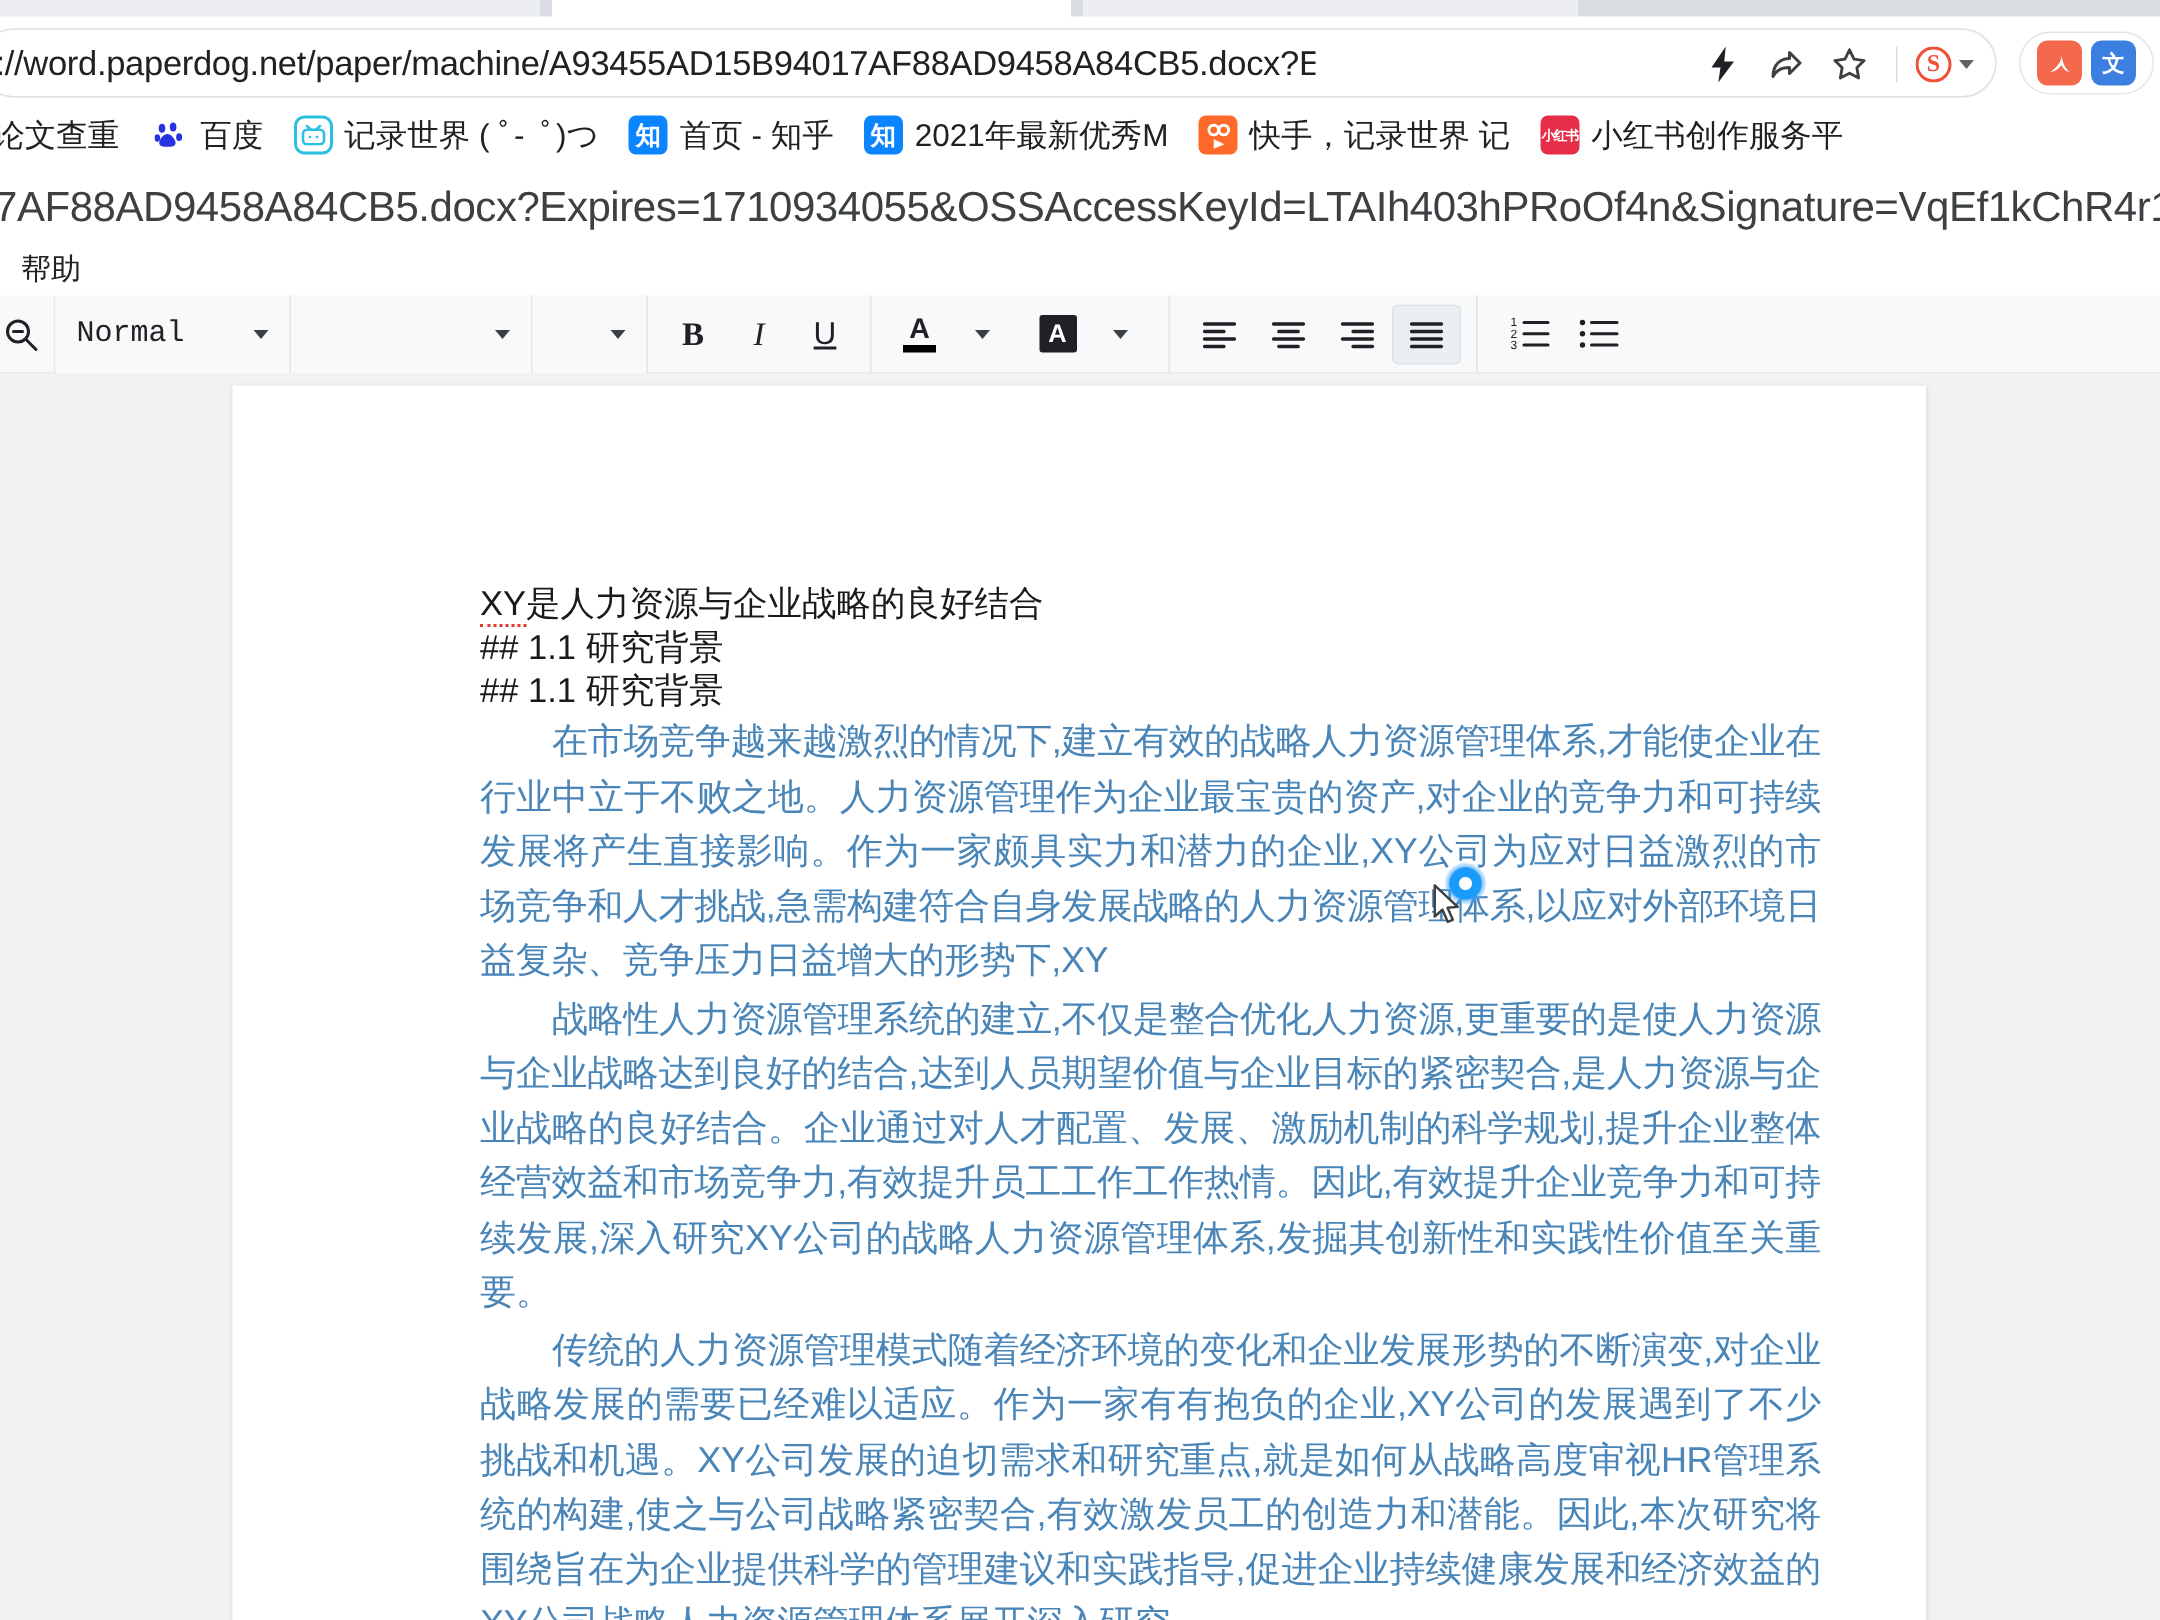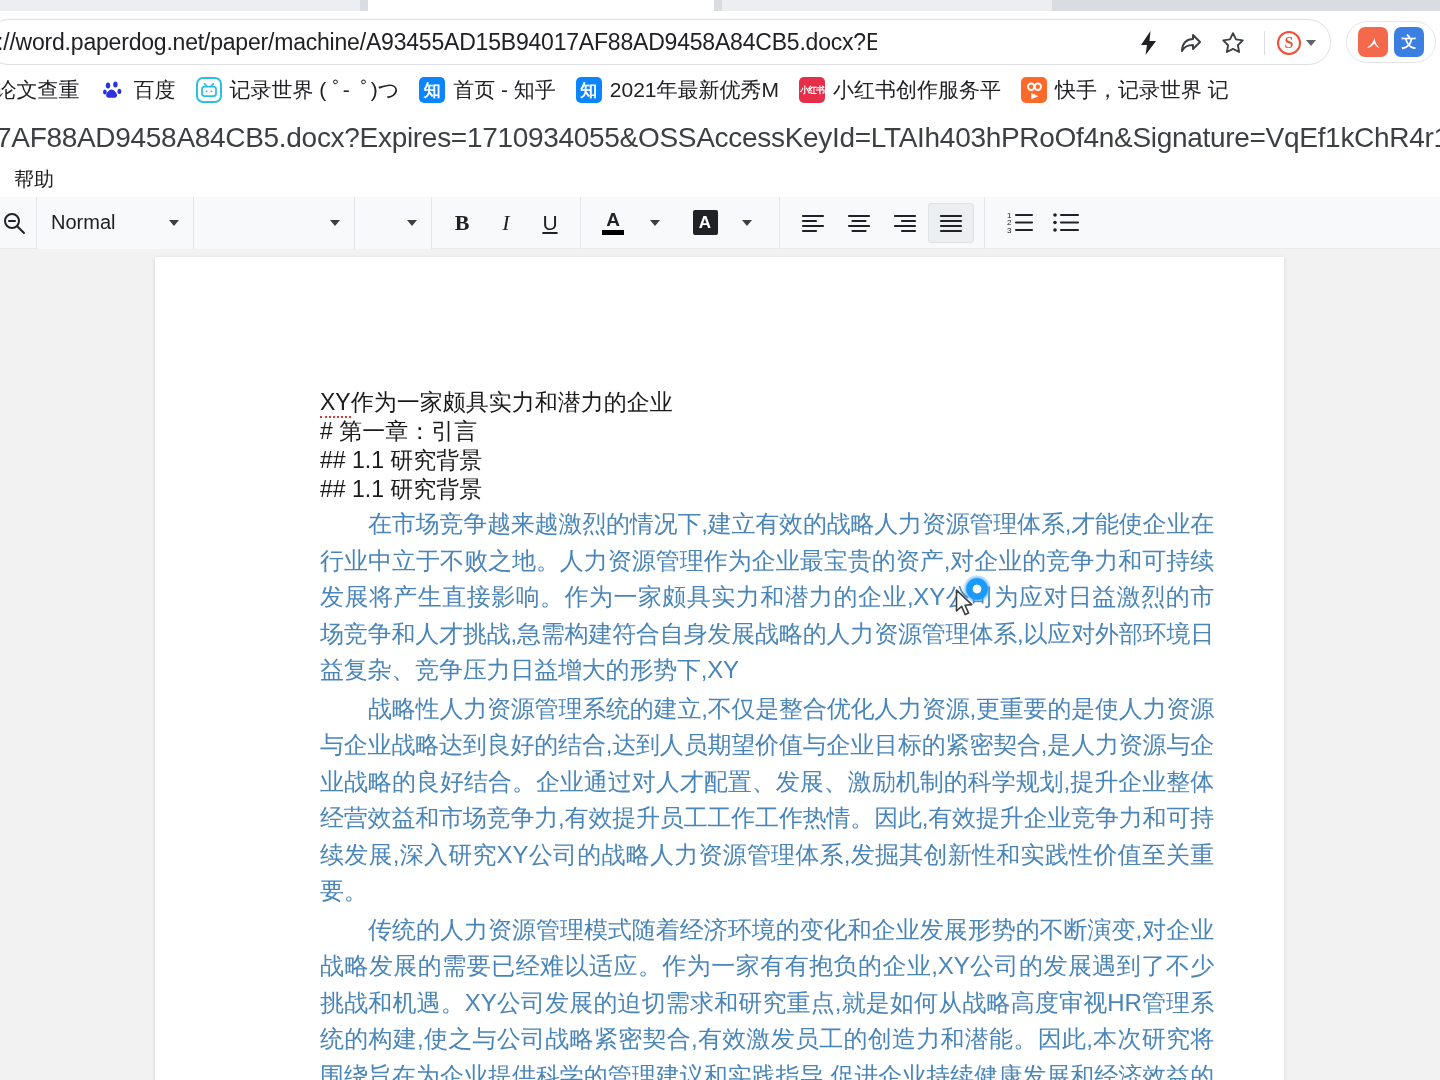--- a/index.html
+++ b/index.html
@@ -341,34 +341,34 @@
     <span class="bm-favicon fav-zhihu" style="font-size:17px;">知</span>
     <span class="bm-label">首页 - 知乎</span>
   </div>
 
   <div class="bm">
     <span class="bm-favicon fav-zhihu" style="font-size:17px;">知</span>
     <span class="bm-label">2021年最新优秀M</span>
   </div>
 
   <div class="bm">
-    <span class="bm-favicon fav-xhs">小红书</span>
-    <span class="bm-label">小红书创作服务平</span>
-  </div>
-
-  <div class="bm">
     <span class="bm-favicon fav-kuaishou">
       <svg width="19" height="19" viewBox="0 0 20 20">
           <circle cx="6.5" cy="6" r="3.4" fill="none" stroke="#fff" stroke-width="2"></circle>
           <circle cx="13.5" cy="6" r="3.4" fill="none" stroke="#fff" stroke-width="2"></circle>
           <path d="M6.5 12.5L14 16l-7.5 3.2z" fill="#fff"></path>
         </svg>
     </span>
     <span class="bm-label">快手，记录世界 记</span>
   </div>
+
+  <div class="bm">
+    <span class="bm-favicon fav-xhs">小红书</span>
+    <span class="bm-label">小红书创作服务平</span>
+  </div>
 </div>
 
 <div class="doc-header">
   <span class="doc-header-text">7AF88AD9458A84CB5.docx?Expires=1710934055&amp;OSSAccessKeyId=LTAIh403hPRoOf4n&amp;Signature=VqEf1kChR4r111csiNUtmn</span>
 </div>
 
 <div class="menubar">
   <span class="menu-item">帮助</span>
 </div>
 
@@ -377,21 +377,21 @@
   <div class="tb-btn" style="margin-left:-8px;width:44px;">
     <svg width="26" height="26" viewBox="0 0 26 26" fill="none" stroke="#202124" stroke-width="2" stroke-linecap="round">
       <circle cx="11" cy="11" r="7"></circle>
         <path d="M16.2 16.2L23 23"></path>
         <path d="M8 11h6"></path>
     </svg>
   </div>
 
   <div class="tb-sep"></div>
 
-  <div class="tb-select" style="width:156px;">
+  <div class="tb-select" style="width:156px;font-family:Liberation Mono, monospace;">
     <span class="tb-select-label">Normal</span>
     <span class="tb-caret"></span>
   </div>
 
   <div class="tb-sep"></div>
 
   <div class="tb-select" style="width:160px;justify-content:flex-end;">
     <span class="tb-select-label"></span>
     <span class="tb-caret"></span>
   </div>
@@ -473,24 +473,23 @@
       <circle cx="3" cy="19" r="1.8" fill="#202124" stroke="none"></circle>
     </svg>
   </div>
 </div>
 
 <div class="canvas">
   <div class="page">
     <div class="page-body">
 
       <div class="doc-title">
-        <span class="spell">XY</span><span>作为一家颇具实力和潜力的企业</span>
+        <span class="spell">XY</span><span>是人力资源与企业战略的良好结合</span>
       </div>
 
-      <div class="doc-line"># 第一章：引言</div>
       <div class="doc-line">## 1.1 研究背景</div>
       <div class="doc-line">## 1.1 研究背景</div>
 
       <p class="para">在市场竞争越来越激烈的情况下,建立有效的战略人力资源管理体系,才能使企业在行业中立于不败之地。人力资源管理作为企业最宝贵的资产,对企业的竞争力和可持续发展将产生直接影响。作为一家颇具实力和潜力的企业,XY公司为应对日益激烈的市场竞争和人才挑战,急需构建符合自身发展战略的人力资源管理体系,以应对外部环境日益复杂、竞争压力日益增大的形势下,XY</p>
       <p class="para">战略性人力资源管理系统的建立,不仅是整合优化人力资源,更重要的是使人力资源与企业战略达到良好的结合,达到人员期望价值与企业目标的紧密契合,是人力资源与企业战略的良好结合。企业通过对人才配置、发展、激励机制的科学规划,提升企业整体经营效益和市场竞争力,有效提升员工工作工作热情。因此,有效提升企业竞争力和可持续发展,深入研究XY公司的战略人力资源管理体系,发掘其创新性和实践性价值至关重要。</p>
       <p class="para">传统的人力资源管理模式随着经济环境的变化和企业发展形势的不断演变,对企业战略发展的需要已经难以适应。作为一家有有抱负的企业,XY公司的发展遇到了不少挑战和机遇。XY公司发展的迫切需求和研究重点,就是如何从战略高度审视HR管理系统的构建,使之与公司战略紧密契合,有效激发员工的创造力和潜能。因此,本次研究将围绕旨在为企业提供科学的管理建议和实践指导,促进企业持续健康发展和经济效益的XY公司战略人力资源管理体系展开深入研究。</p>
 
     </div>
   </div>
 

